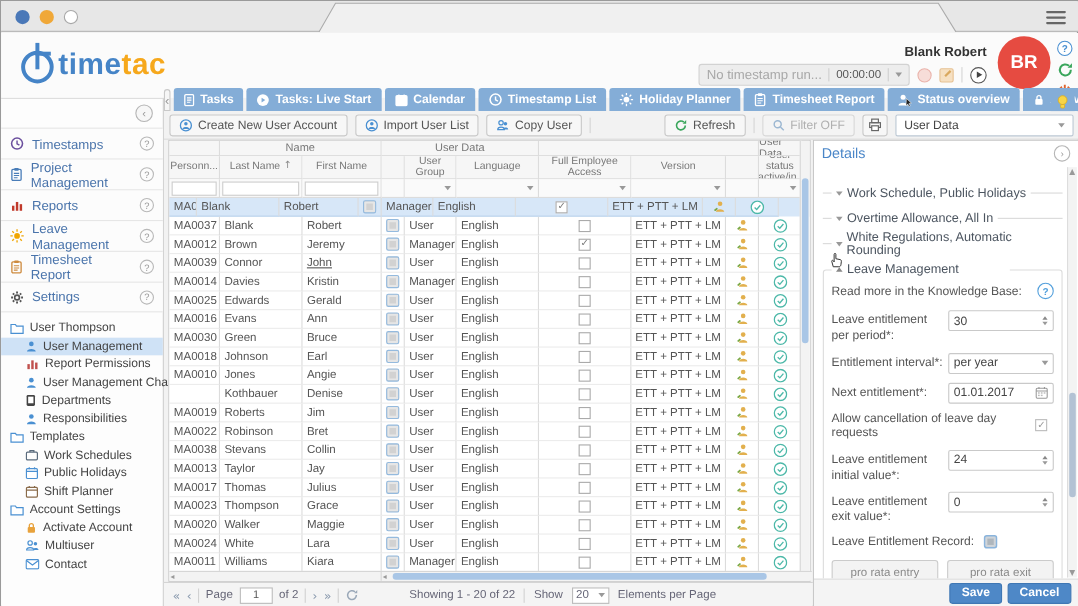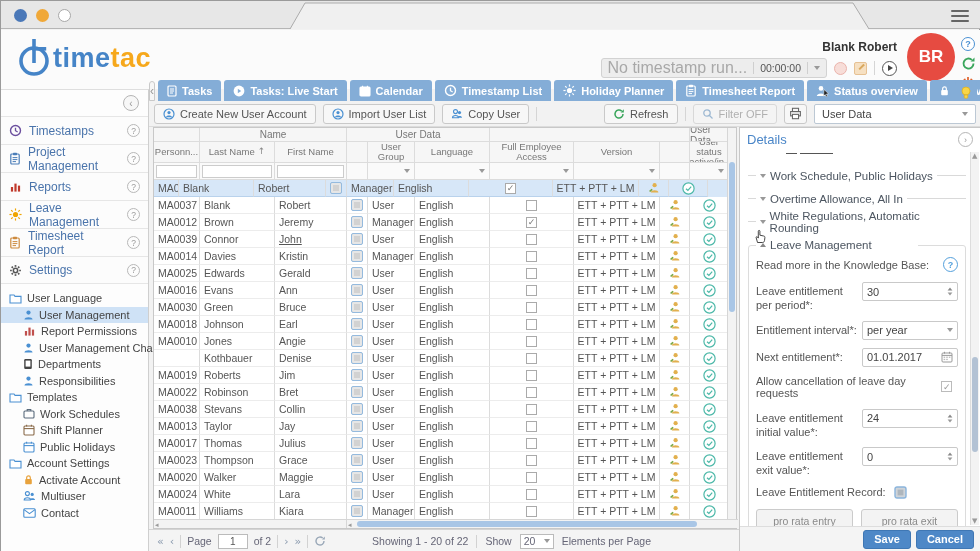--- a/index.html
+++ b/index.html
@@ -19,21 +19,21 @@
   #hamb{position:absolute;right:12px;top:6px;width:18px;}
   #hamb div{height:2px;background:#666;margin:3px 0;border-radius:1px;}
 
   
   #header{position:absolute;left:0;top:29px;width:980px;height:59px;background:#fbfbfb;}
   #logo{position:absolute;left:14px;top:2px;display:flex;align-items:center;height:52px;}
   #logo .lg-word{font-size:27px;font-weight:bold;letter-spacing:.5px;margin-left:-4px;}
   #username{position:absolute;right:250px;top:10px;width:200px;text-align:right;font-weight:bold;color:#333;font-size:12px;right:84px;}
   #timerrow{position:absolute;right:84px;top:28px;display:flex;align-items:center;gap:7px;}
   #timerbox{display:flex;align-items:center;height:20px;background:#ededed;border:1px solid #d2d2d2;border-radius:3px;padding:0 6px;gap:6px;}
-  #timerbox .tb-status{color:#a8a8a8;font-size:16px;}
+  #timerbox .tb-status{color:#a8a8a8;font-size:12px;}
   #timerbox .tb-sep{width:1px;height:12px;background:#cfcfcf;}
   #timerbox .tb-time{color:#555;font-size:10.5px;}
   .mini-stop{width:13px;height:13px;border-radius:50%;border:1.5px solid #eab3ab;background:#f7ddd8;display:inline-block;}
   .mini-edit{width:13px;height:13px;border:1px solid #e6c193;background:#f6e0c2;border-radius:2px;display:inline-block;position:relative;}
   .mini-edit:after{content:"";position:absolute;left:3px;top:3px;width:7px;height:1.5px;background:#d9a85e;transform:rotate(-45deg);}
   .vline{width:1px;height:14px;background:#d5d5d5;}
   .mini-play{width:15px;height:15px;border-radius:50%;border:1.5px solid #555;position:relative;display:inline-block;background:#fff;}
   .mini-play:after{content:"";position:absolute;left:5px;top:3.5px;border-left:5px solid #444;border-top:3.5px solid transparent;border-bottom:3.5px solid transparent;}
   #avatar{position:absolute;right:26px;top:3px;width:48px;height:48px;border-radius:50%;background:#e64b41;color:#fff;
           display:flex;align-items:center;justify-content:center;font-weight:bold;font-size:17px;}
@@ -476,21 +476,21 @@
     <span class="m-help">?</span>
   </div>
       </div>
     <div id="tree">
         <div class="titem">
     <span class="ic " style="color:#4a90d2;">
             <svg width="13" height="11" viewBox="0 0 13 11">
               <path d="M1 2h4l1 1.4h6V10H1z" fill="#fff" stroke="currentColor" stroke-width="1.1"></path>
             </svg>
           </span>
-          <span class="t-lb">User Language</span>
+          <span class="t-lb">User Thompson</span>
   </div>
         <div class="titem ind sel">
     <span class="ic " style="color:#4a90d2;">
             <svg width="11" height="12" viewBox="0 0 12 12">
               <circle cx="6" cy="3.4" r="2.3" fill="currentColor"></circle>
               <path d="M1.6 11c0-3.4 8.8-3.4 8.8 0z" fill="currentColor"></path>
             </svg>
           </span>
           <span class="t-lb">User Management</span>
   </div>
@@ -540,42 +540,42 @@
           <span class="t-lb">Templates</span>
   </div>
         <div class="titem ind">
     <span class="ic " style="color:#5a6b7c;">
             <svg width="12" height="11" viewBox="0 0 12 11">
               <rect x="1" y="3" width="10" height="7" rx="1" fill="none" stroke="currentColor" stroke-width="1.1"></rect>
               <path d="M4.2 3V1.6h3.6V3" fill="none" stroke="currentColor" stroke-width="1.1"></path>
             </svg>
           </span>
           <span class="t-lb">Work Schedules</span>
+  </div>
+        <div class="titem ind">
+    <span class="ic " style="color:#4a90d2;">
+            <svg width="12" height="12" viewBox="0 0 12 12">
+              <rect x="1" y="2" width="10" height="9" rx="1" fill="#fff" stroke="currentColor" stroke-width="1.1"></rect>
+              <line x1="1" y1="4.6" x2="11" y2="4.6" stroke="currentColor" stroke-width="1.1"></line>
+              <line x1="3.6" y1=".8" x2="3.6" y2="2.6" stroke="currentColor" stroke-width="1.1"></line>
+              <line x1="8.4" y1=".8" x2="8.4" y2="2.6" stroke="currentColor" stroke-width="1.1"></line>
+            </svg>
+          </span>
+          <span class="t-lb">Public Holidays</span>
   </div>
         <div class="titem ind">
     <span class="ic " style="color:#8a6b4a;">
             <svg width="12" height="12" viewBox="0 0 12 12">
               <rect x="1" y="2" width="10" height="9" rx="1" fill="#fff" stroke="currentColor" stroke-width="1.1"></rect>
               <line x1="1" y1="4.6" x2="11" y2="4.6" stroke="currentColor" stroke-width="1.1"></line>
               <line x1="3.6" y1=".8" x2="3.6" y2="2.6" stroke="currentColor" stroke-width="1.1"></line>
               <line x1="8.4" y1=".8" x2="8.4" y2="2.6" stroke="currentColor" stroke-width="1.1"></line>
             </svg>
           </span>
           <span class="t-lb">Shift Planner</span>
-  </div>
-        <div class="titem ind">
-    <span class="ic " style="color:#4a90d2;">
-            <svg width="12" height="12" viewBox="0 0 12 12">
-              <rect x="1" y="2" width="10" height="9" rx="1" fill="#fff" stroke="currentColor" stroke-width="1.1"></rect>
-              <line x1="1" y1="4.6" x2="11" y2="4.6" stroke="currentColor" stroke-width="1.1"></line>
-              <line x1="3.6" y1=".8" x2="3.6" y2="2.6" stroke="currentColor" stroke-width="1.1"></line>
-              <line x1="8.4" y1=".8" x2="8.4" y2="2.6" stroke="currentColor" stroke-width="1.1"></line>
-            </svg>
-          </span>
-          <span class="t-lb">Public Holidays</span>
   </div>
         <div class="titem">
     <span class="ic " style="color:#4a90d2;">
             <svg width="13" height="11" viewBox="0 0 13 11">
               <path d="M1 2h4l1 1.4h6V10H1z" fill="#fff" stroke="currentColor" stroke-width="1.1"></path>
             </svg>
           </span>
           <span class="t-lb">Account Settings</span>
   </div>
         <div class="titem ind">

